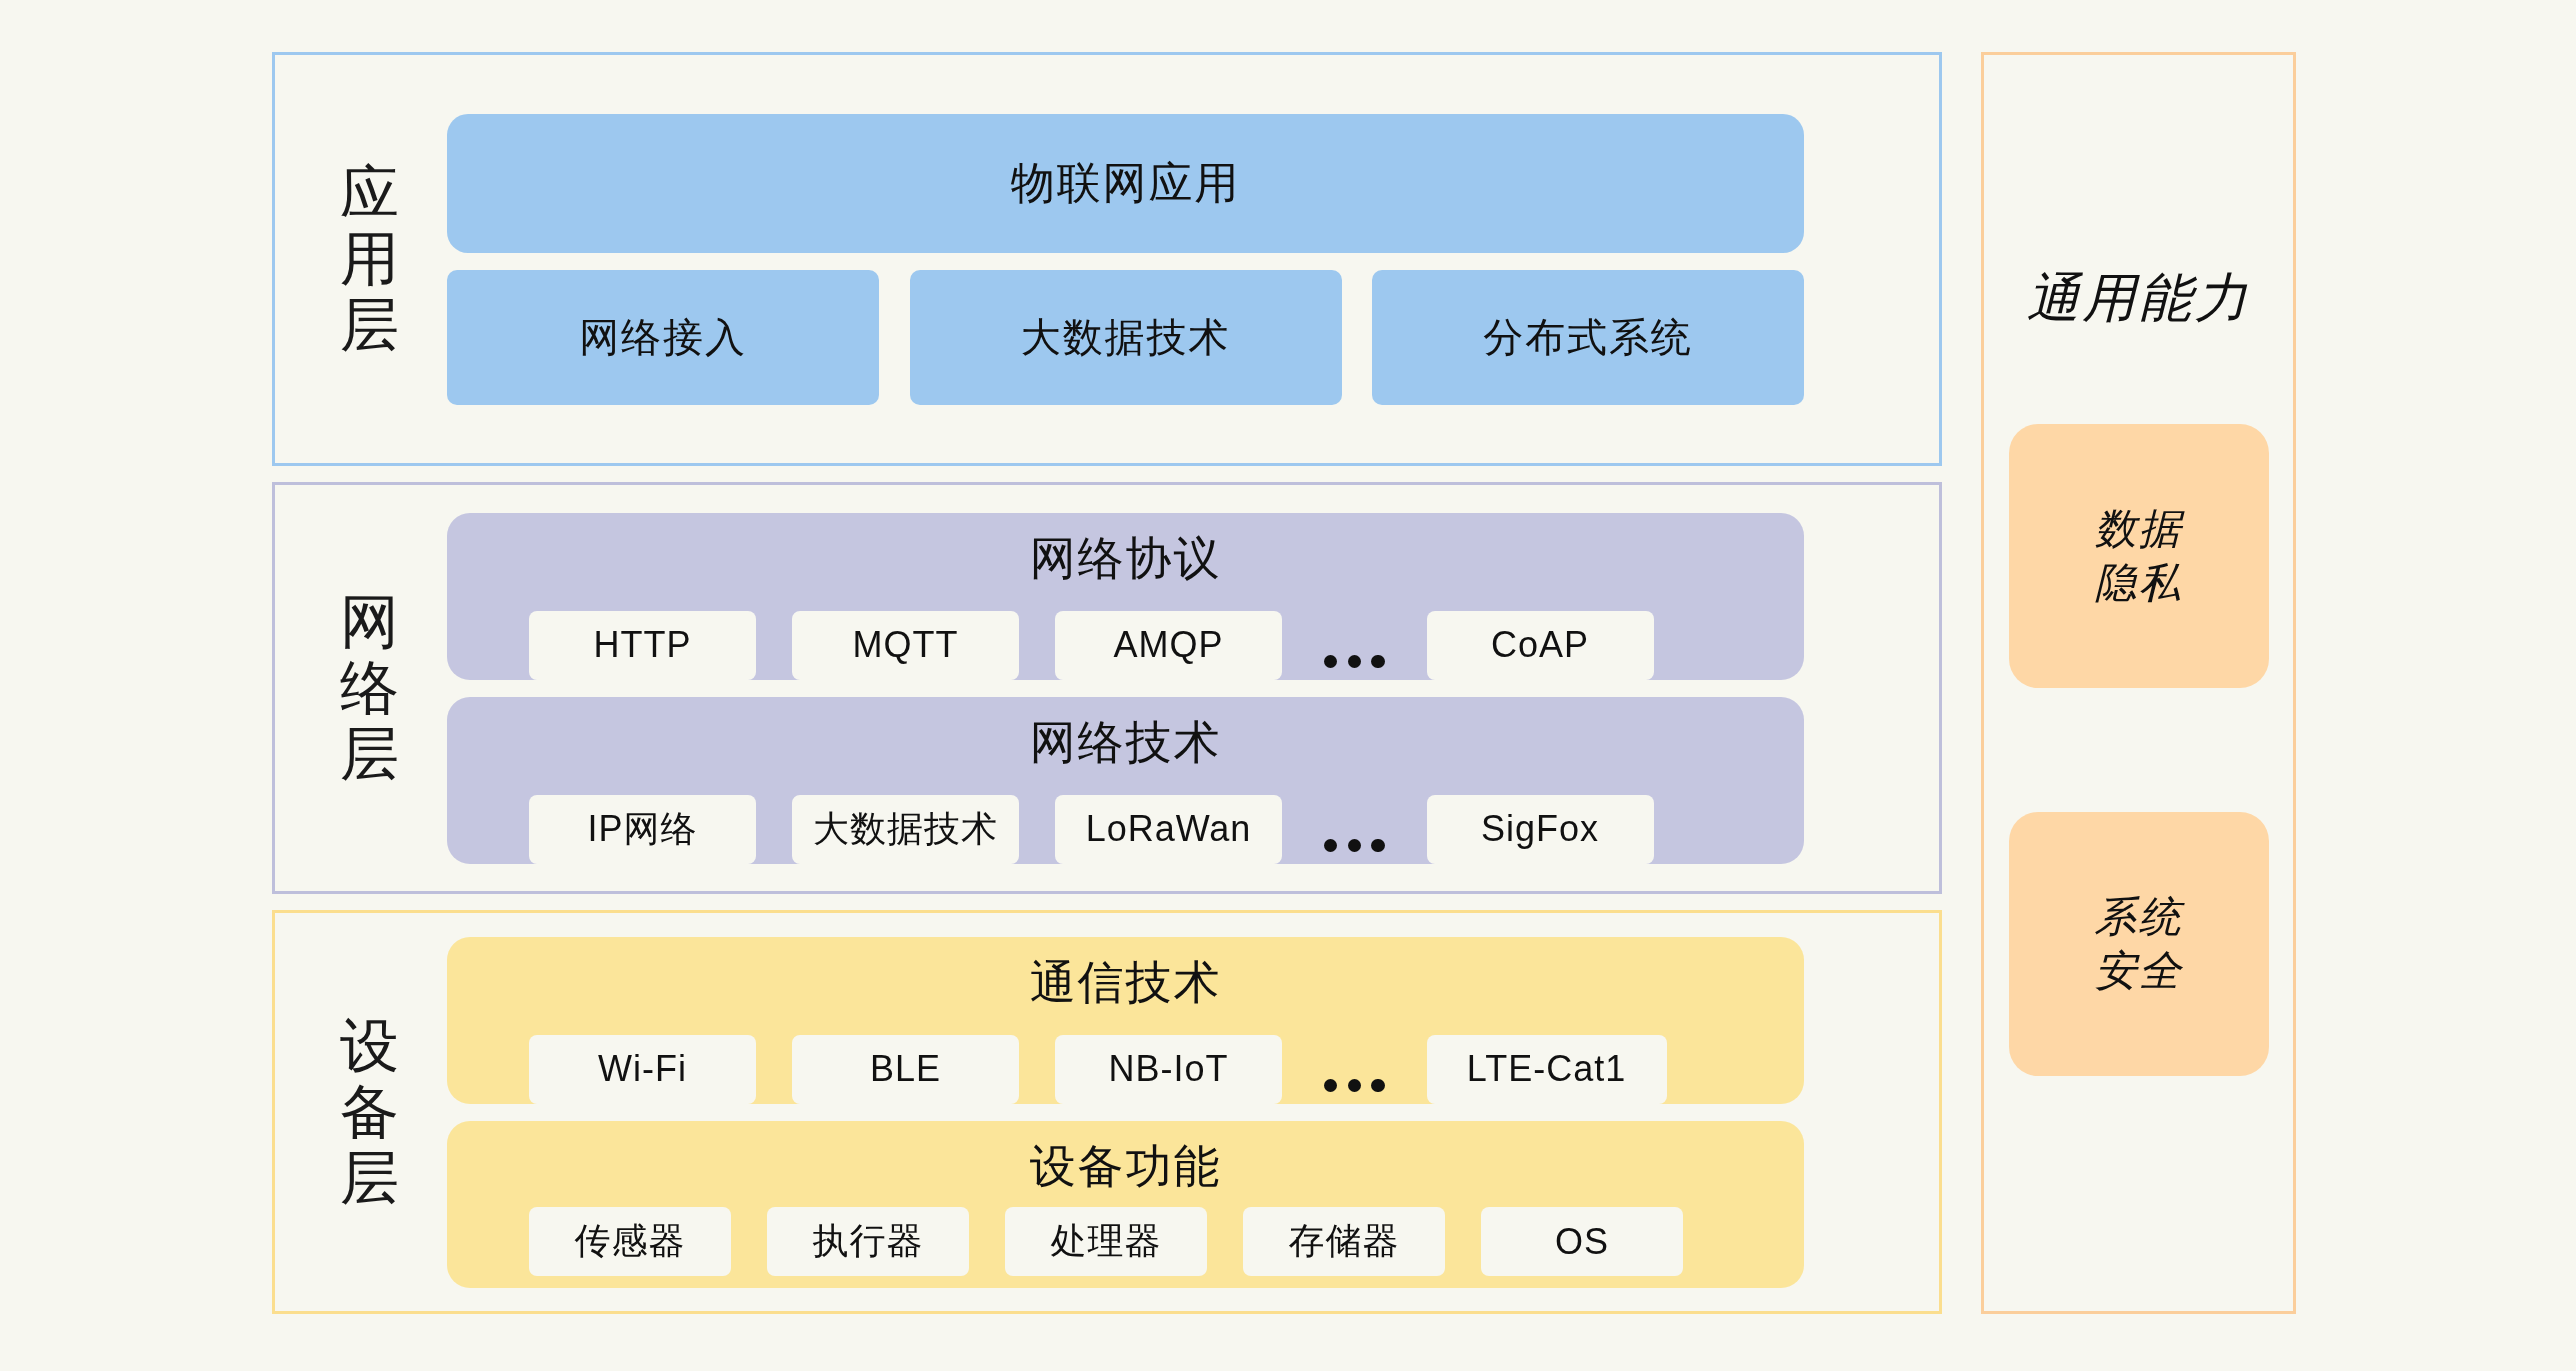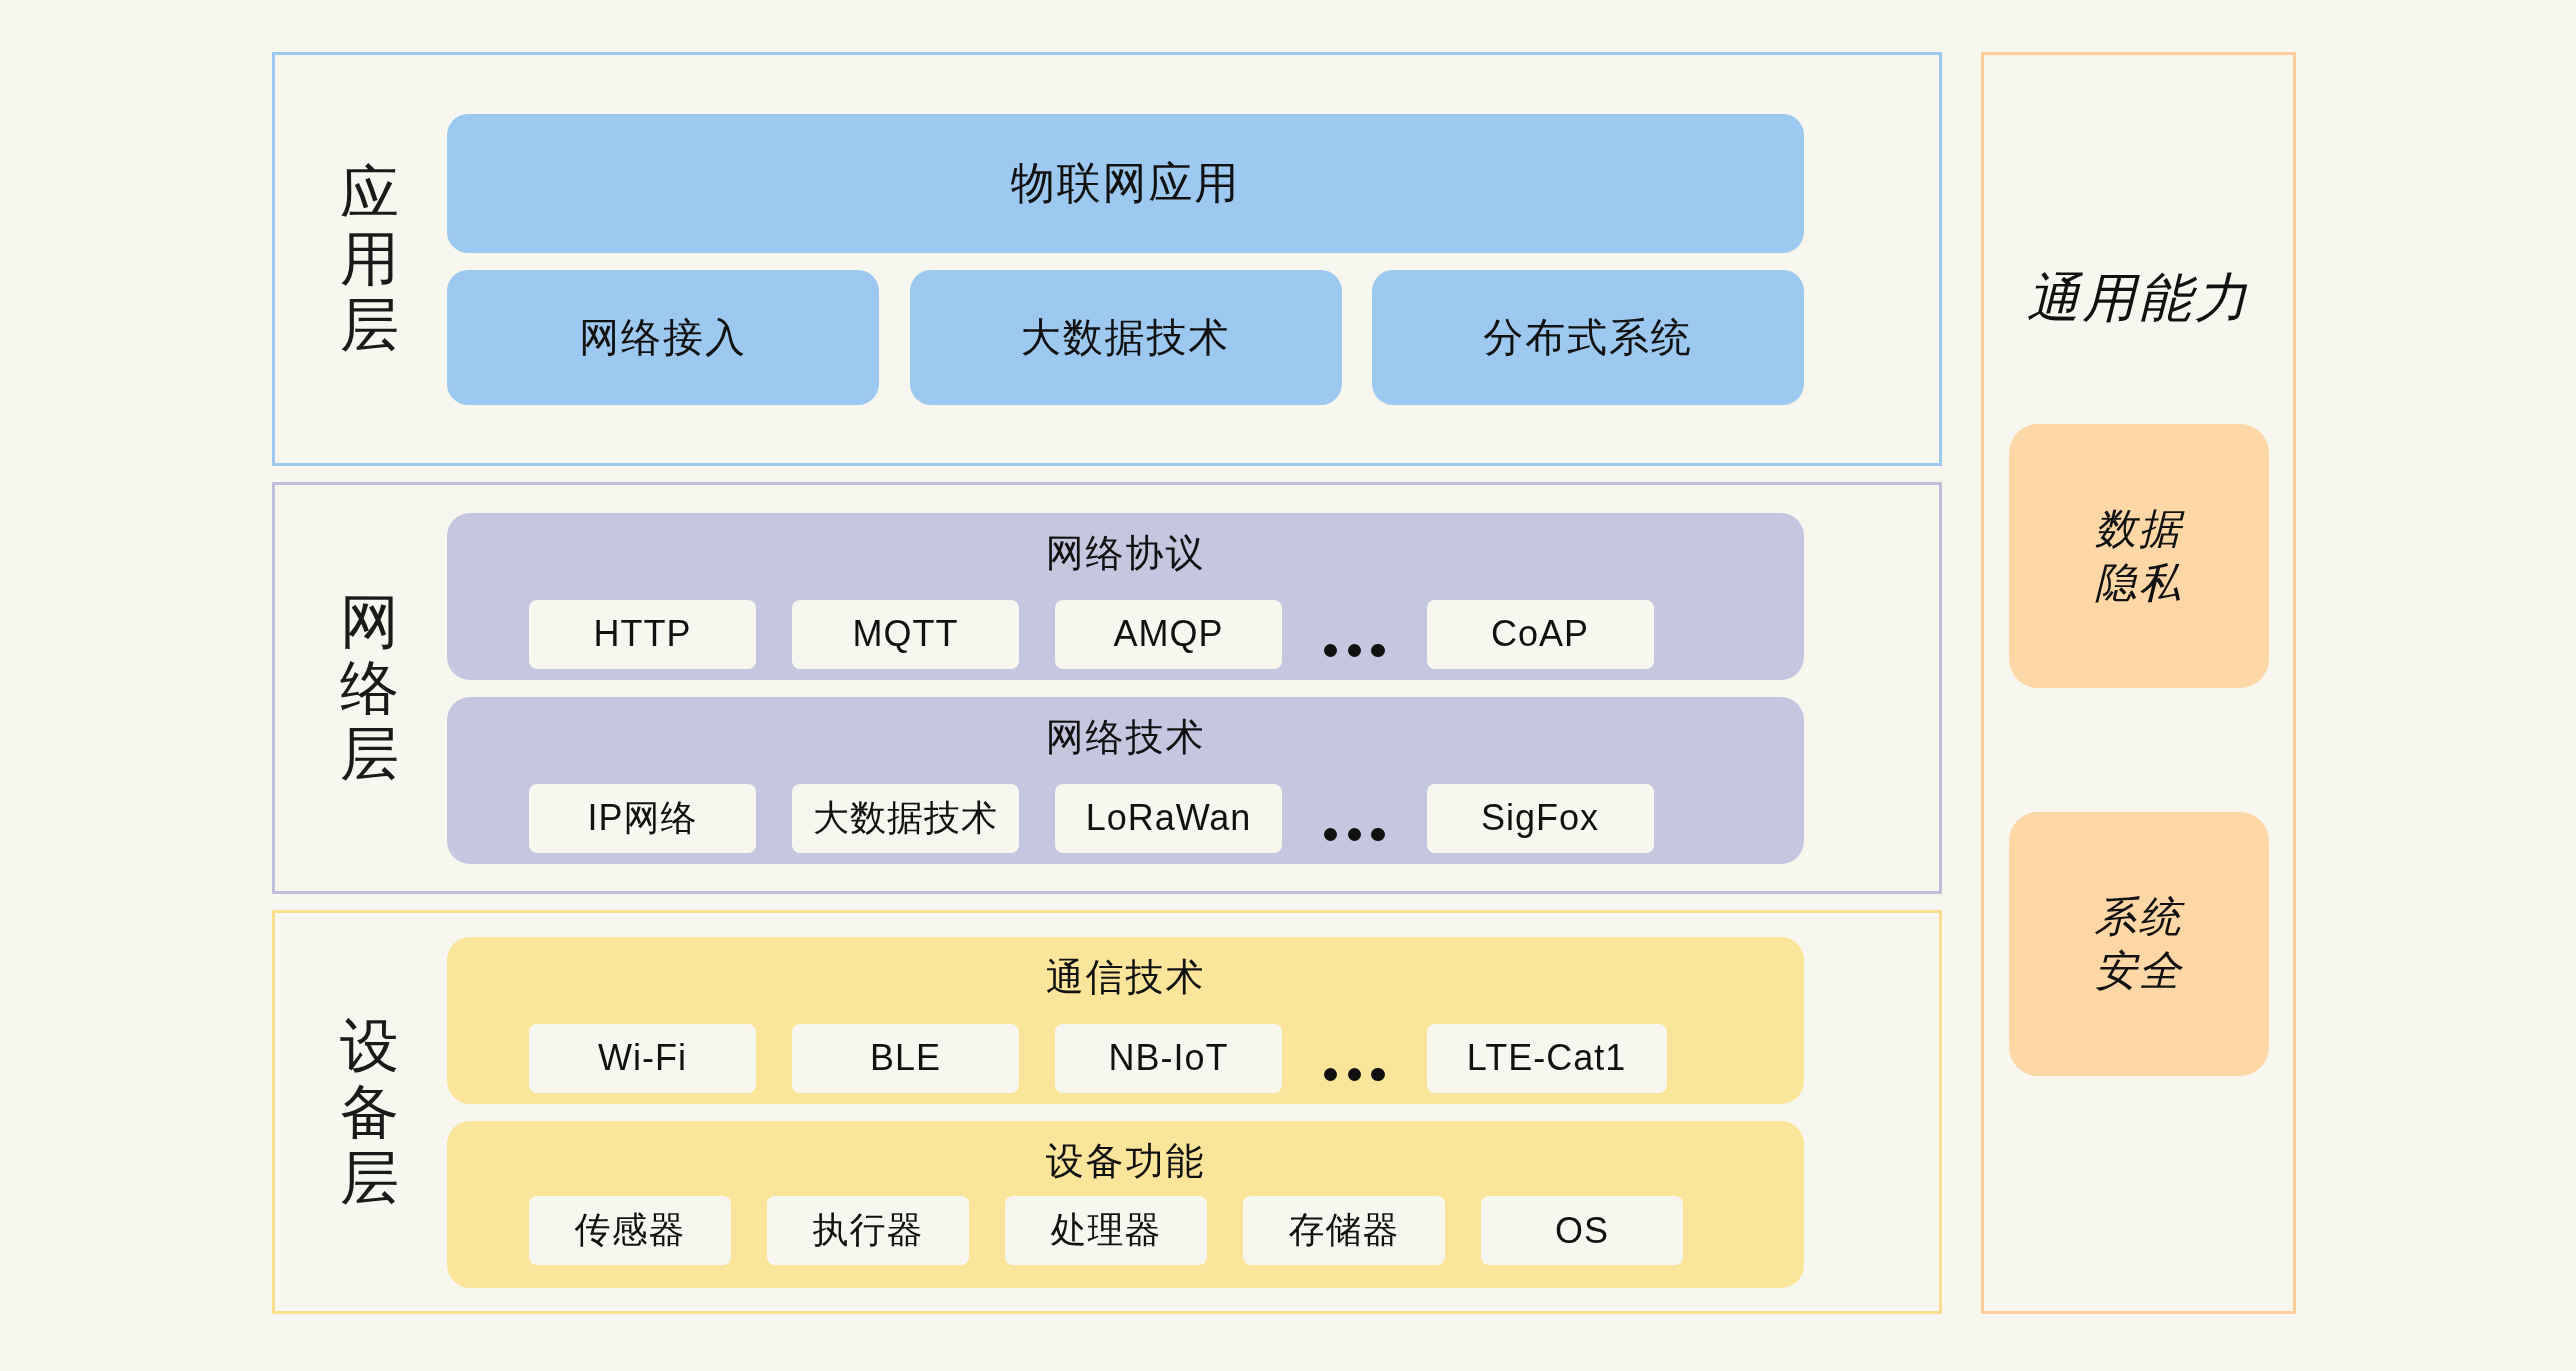--- a/index.html
+++ b/index.html
@@ -86,21 +86,21 @@
     font-size: 44px;
     letter-spacing: 1.9px;
   }
   .app-tiles {
     display: flex;
     gap: 30.5px;
     height: 135px;
   }
   .app-tile {
     flex: 1 1 0;
-    border-radius: 21px;
+    border-radius: 10px;
     background: #9DC8EF;
     display: flex;
     align-items: center;
     justify-content: center;
     font-size: 40px;
     letter-spacing: 1.9px;
   }
 
   
   .group {
@@ -109,21 +109,21 @@
     box-sizing: border-box;
     display: flex;
     flex-direction: column;
     align-items: center;
     padding-top: 15.3px;
   }
   .group.purple { background: #C5C6E0; }
   .group.yellow { background: #FBE59A; }
 
   .group-title {
-    font-size: 38px;
+    font-size: 46px;
     letter-spacing: 1.9px;
     margin-bottom: 9.5px;
   }
 
   .chips {
     display: flex;
     align-items: flex-end;
     gap: 36px;
     width: 100%;
     padding: 0 82px;

